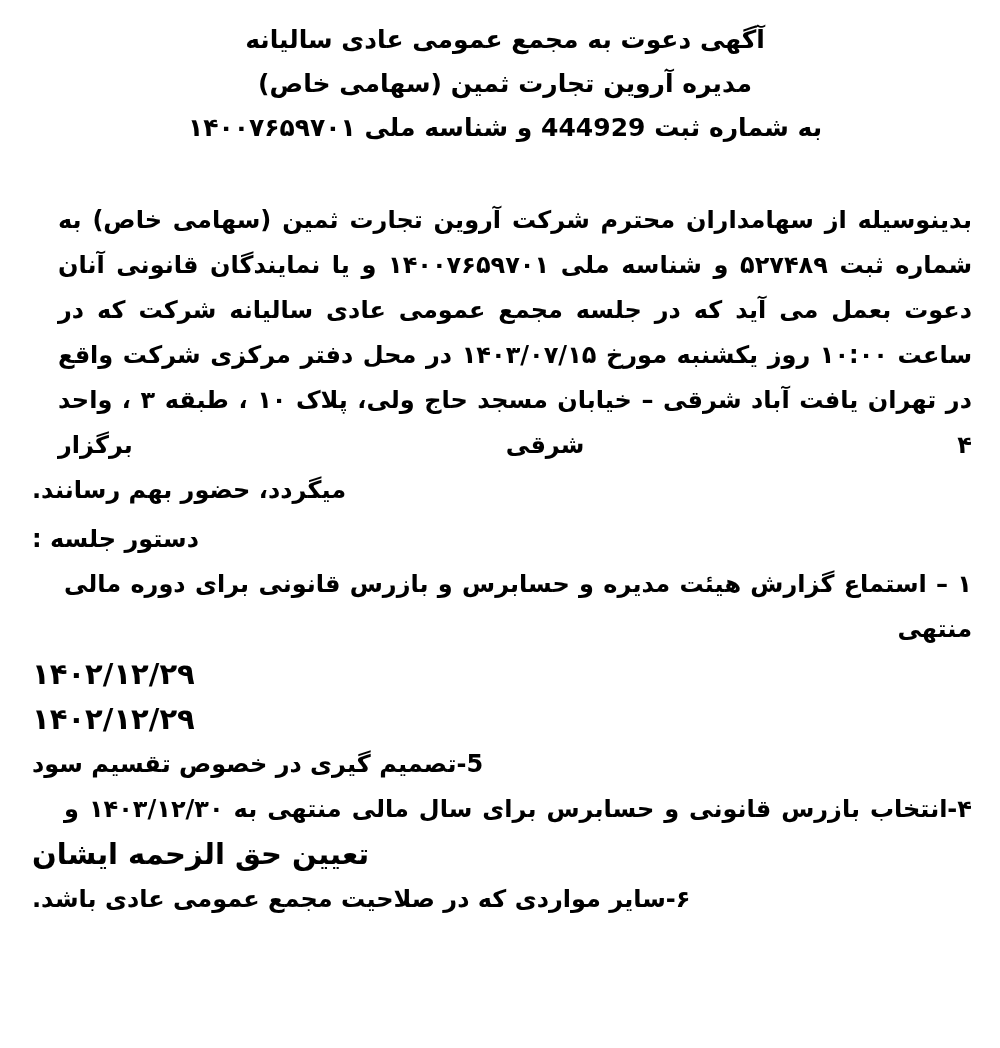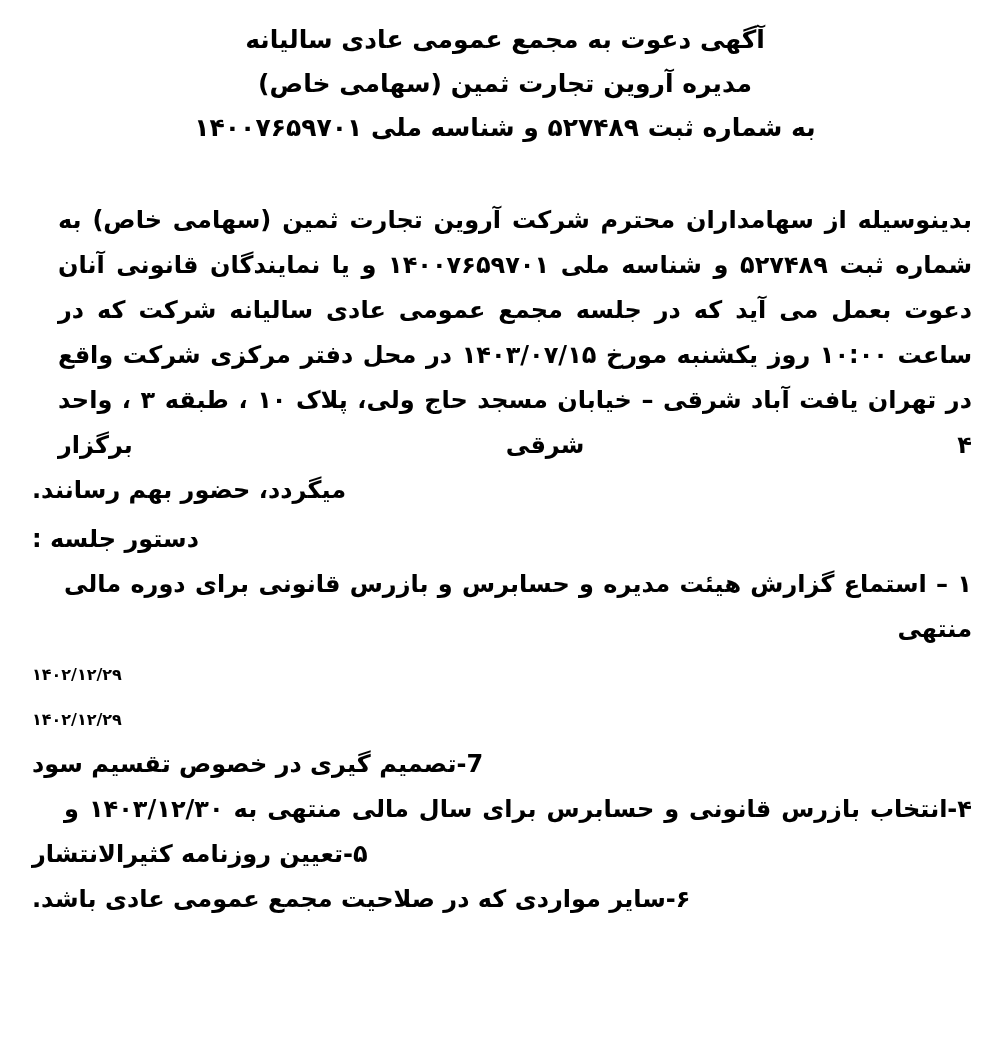--- a/index.html
+++ b/index.html
@@ -89,36 +89,36 @@
   .agenda-item.justified {
     text-align: justify;
     text-align-last: justify;
     margin-left: 32px;
   }
   .agenda-item.plain {
     text-align: left;
     text-align-last: left;
   }
   .agenda-subline {
-    font-size: 16px;
+    font-size: 29px;
     line-height: 45px;
     font-weight: 600;
     text-align: left;
     padding-left: 22px;
   }
 </style>
 </head>
 <body>
 
 <div class="page">
 
   <div class="header">
     <div class="header-line">آگهی دعوت به مجمع عمومی عادی سالیانه</div>
     <div class="header-line">مدیره آروین تجارت ثمین (سهامی خاص)</div>
-    <div class="header-line">به شماره ثبت ۵۲۷۴۸۹ و شناسه ملی ۱۴۰۰۷۶۵۹۷۰۱</div>
+    <div class="header-line">به شماره ثبت 444929 و شناسه ملی ۱۴۰۰۷۶۵۹۷۰۱</div>
   </div>
 
   <div class="body-block">
     <div class="body-par">بدینوسیله از سهامداران محترم شرکت آروین تجارت ثمین (سهامی خاص) به شماره ثبت ۵۲۷۴۸۹ و شناسه ملی ۱۴۰۰۷۶۵۹۷۰۱ و یا نمایندگان قانونی آنان دعوت بعمل می آید که در جلسه مجمع عمومی عادی سالیانه شرکت که در ساعت ۱۰:۰۰ روز یکشنبه مورخ ۱۴۰۳/۰۷/۱۵ در محل دفتر مرکزی شرکت واقع در تهران یافت آباد شرقی – خیابان مسجد حاج ولی، پلاک ۱۰ ، طبقه ۳ ، واحد ۴ شرقی برگزار</div>
   </div>
 
   <div class="closing-line">میگردد، حضور بهم رسانند.</div>
 
   <div class="agenda-heading">دستور جلسه :</div>
 
@@ -127,30 +127,28 @@
     <li>
       <div class="agenda-item justified">۱ – استماع گزارش هیئت مدیره و حسابرس و بازرس قانونی برای دوره مالی منتهی</div>
       <div class="agenda-subline">۱۴۰۲/۱۲/۲۹</div>
     </li>
 
     <li>
       <div class="agenda-subline">۱۴۰۲/۱۲/۲۹</div>
     </li>
 
     <li>
-      <div class="agenda-item plain">7-تصمیم گیری در خصوص تقسیم سود</div>
+      <div class="agenda-item plain">5-تصمیم گیری در خصوص تقسیم سود</div>
     </li>
 
     <li>
       <div class="agenda-item justified">۴-انتخاب بازرس قانونی و حسابرس برای سال مالی منتهی به ۱۴۰۳/۱۲/۳۰ و</div>
+      <div class="agenda-subline">تعیین حق الزحمه ایشان</div>
     </li>
 
-    <li>
-      <div class="agenda-item plain">۵-تعیین روزنامه کثیرالانتشار</div>
-    </li>
 
     <li>
       <div class="agenda-item plain">۶-سایر مواردی که در صلاحیت مجمع عمومی عادی باشد.</div>
     </li>
 
   </ul>
 
 </div>
 
 </body></html>

